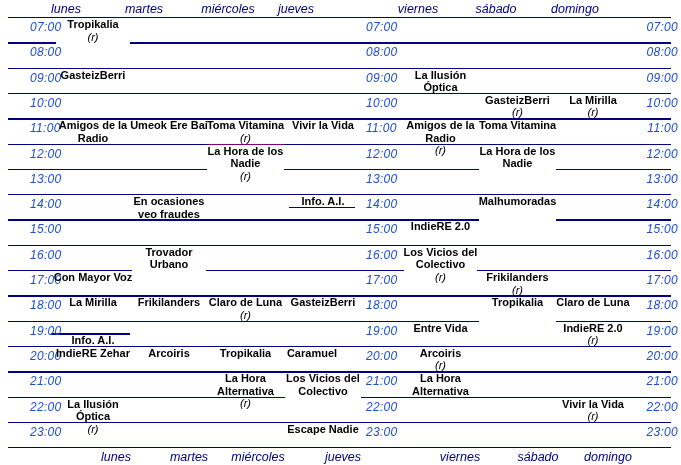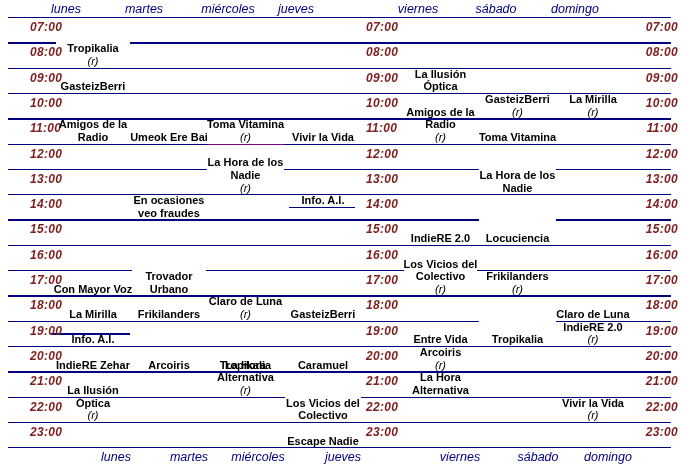--- a/index.html
+++ b/index.html
@@ -12,25 +12,25 @@
     color:#000080;transform:translateX(-50%);white-space:nowrap;
   }
   .dh{top:2px}
   .df{top:450px}
   .dh1{left:66px}.dh2{left:144px}.dh3{left:228px}.dh4{left:296px}
   .dh5{left:418px}.dh6{left:496px}.dh7{left:575px}
   .df1{left:116px}.df2{left:189px}.df3{left:258px}.df4{left:343px}
   .df5{left:460px}.df6{left:538px}.df7{left:608px}
   .hline{position:absolute;height:1.4px;background:#000080;z-index:1}
   .tl{
-    position:absolute;font-style:italic;font-weight:bold;font-size:12px;line-height:12px;
-    color:#7f1d1d;letter-spacing:.3px;white-space:nowrap;z-index:2
+    position:absolute;font-style:italic;font-weight:normal;font-size:12px;line-height:12px;
+    color:#1d4ed8;letter-spacing:.3px;white-space:nowrap;z-index:2
   }
   .prog{
-    position:absolute;display:flex;flex-direction:column;justify-content:flex-end;align-items:center;
+    position:absolute;display:flex;flex-direction:column;justify-content:flex-start;align-items:center;
     text-align:center;font-size:11px;line-height:12.6px;font-weight:bold;color:#000000;
     white-space:nowrap;z-index:3;cursor:default
   }
   .prog i{font-weight:normal}
 </style>
 </head>
 <body>
 
 <div class="sheet">
 
@@ -86,34 +86,34 @@
       <div class="prog" style="left: 132px; width: 74px; top: 296.3px; height: 24.3px;">Frikilanders</div>
       <div class="prog" style="left: 132px; width: 74px; top: 346.9px; height: 24.3px;">Arcoiris</div>
       <div class="prog" style="left: 207px; width: 77px; top: 119.2px; height: 24.3px;">Toma Vitamina<br><i>(r)</i></div>
       <div class="prog" style="left: 207px; width: 77px; top: 144.5px; height: 49.6px;">La Hora de los<br>Nadie <i>(r)</i></div>
       <div class="prog" style="left: 207px; width: 77px; top: 296.3px; height: 24.3px;">Claro de Luna<br><i>(r)</i></div>
       <div class="prog" style="left: 207px; width: 77px; top: 346.9px; height: 24.3px;">Tropikalia</div>
       <div class="prog" style="left: 207px; width: 77px; top: 372.2px; height: 24.3px;">La Hora<br>Alternativa <i>(r)</i></div>
       <div class="prog" style="left: 285px; width: 76px; top: 119.2px; height: 24.3px;">Vivir la Vida</div>
       <div class="prog" style="left: 285px; width: 76px; top: 195.1px; height: 11.65px;">Info. A.I.</div>
       <div class="prog" style="left: 285px; width: 76px; top: 296.3px; height: 24.3px;">GasteizBerri</div>
-      <div class="prog" style="left: 285px; width: 76px; top: 346.9px; height: 24.3px;">Caramuel</div>
+      <div class="prog" style="left: 274px; width: 76px; top: 346.9px; height: 24.3px;">Caramuel</div>
       <div class="prog" style="left: 285px; width: 76px; top: 372.2px; height: 49.6px;">Los Vicios del<br>Colectivo</div>
       <div class="prog" style="left: 285px; width: 76px; top: 422.8px; height: 24.3px;">Escape Nadie</div>
       <div class="prog" style="left: 404px; width: 73px; top: 68.6px; height: 24.3px;">La Ilusión<br>Óptica</div>
       <div class="prog" style="left: 404px; width: 73px; top: 119.2px; height: 24.3px;">Amigos de la<br>Radio <i>(r)</i></div>
       <div class="prog" style="left: 404px; width: 73px; top: 220.4px; height: 24.3px;">IndieRE 2.0</div>
       <div class="prog" style="left: 404px; width: 73px; top: 245.7px; height: 49.6px;">Los Vicios del<br>Colectivo <i>(r)</i></div>
       <div class="prog" style="left: 404px; width: 73px; top: 321.6px; height: 24.3px;">Entre Vida</div>
       <div class="prog" style="left: 404px; width: 73px; top: 346.9px; height: 24.3px;">Arcoiris <i>(r)</i></div>
       <div class="prog" style="left: 404px; width: 73px; top: 372.2px; height: 24.3px;">La Hora<br>Alternativa</div>
       <div class="prog" style="left: 479px; width: 77px; top: 93.9px; height: 24.3px;">GasteizBerri <i>(r)</i></div>
       <div class="prog" style="left: 479px; width: 77px; top: 119.2px; height: 24.3px;">Toma Vitamina</div>
       <div class="prog" style="left: 479px; width: 77px; top: 144.5px; height: 49.6px;">La Hora de los<br>Nadie</div>
-      <div class="prog" style="left: 479px; width: 77px; top: 195.1px; height: 49.6px;">Locuciencia</div>
+      <div class="prog" style="left: 479px; width: 77px; top: 195.1px; height: 49.6px;">Malhumoradas</div>
       <div class="prog" style="left: 479px; width: 77px; top: 271px; height: 24.3px;">Frikilanders <i>(r)</i></div>
       <div class="prog" style="left: 479px; width: 77px; top: 296.3px; height: 49.6px;">Tropikalia</div>
       <div class="prog" style="left: 557px; width: 72px; top: 93.9px; height: 24.3px;">La Mirilla <i>(r)</i></div>
       <div class="prog" style="left: 557px; width: 72px; top: 296.3px; height: 24.3px;">Claro de Luna</div>
       <div class="prog" style="left: 557px; width: 72px; top: 321.6px; height: 24.3px;">IndieRE 2.0 <i>(r)</i></div>
       <div class="prog" style="left: 557px; width: 72px; top: 397.5px; height: 24.3px;">Vivir la Vida <i>(r)</i></div>
       <span class="tl" style="left: 30px; top: 21px;">07:00</span>
       <span class="tl" style="left: 366px; top: 21px;">07:00</span>
       <span class="tl" style="right: 3px; top: 21px;">07:00</span>
       <span class="tl" style="left: 30px; top: 46.3px;">08:00</span>

